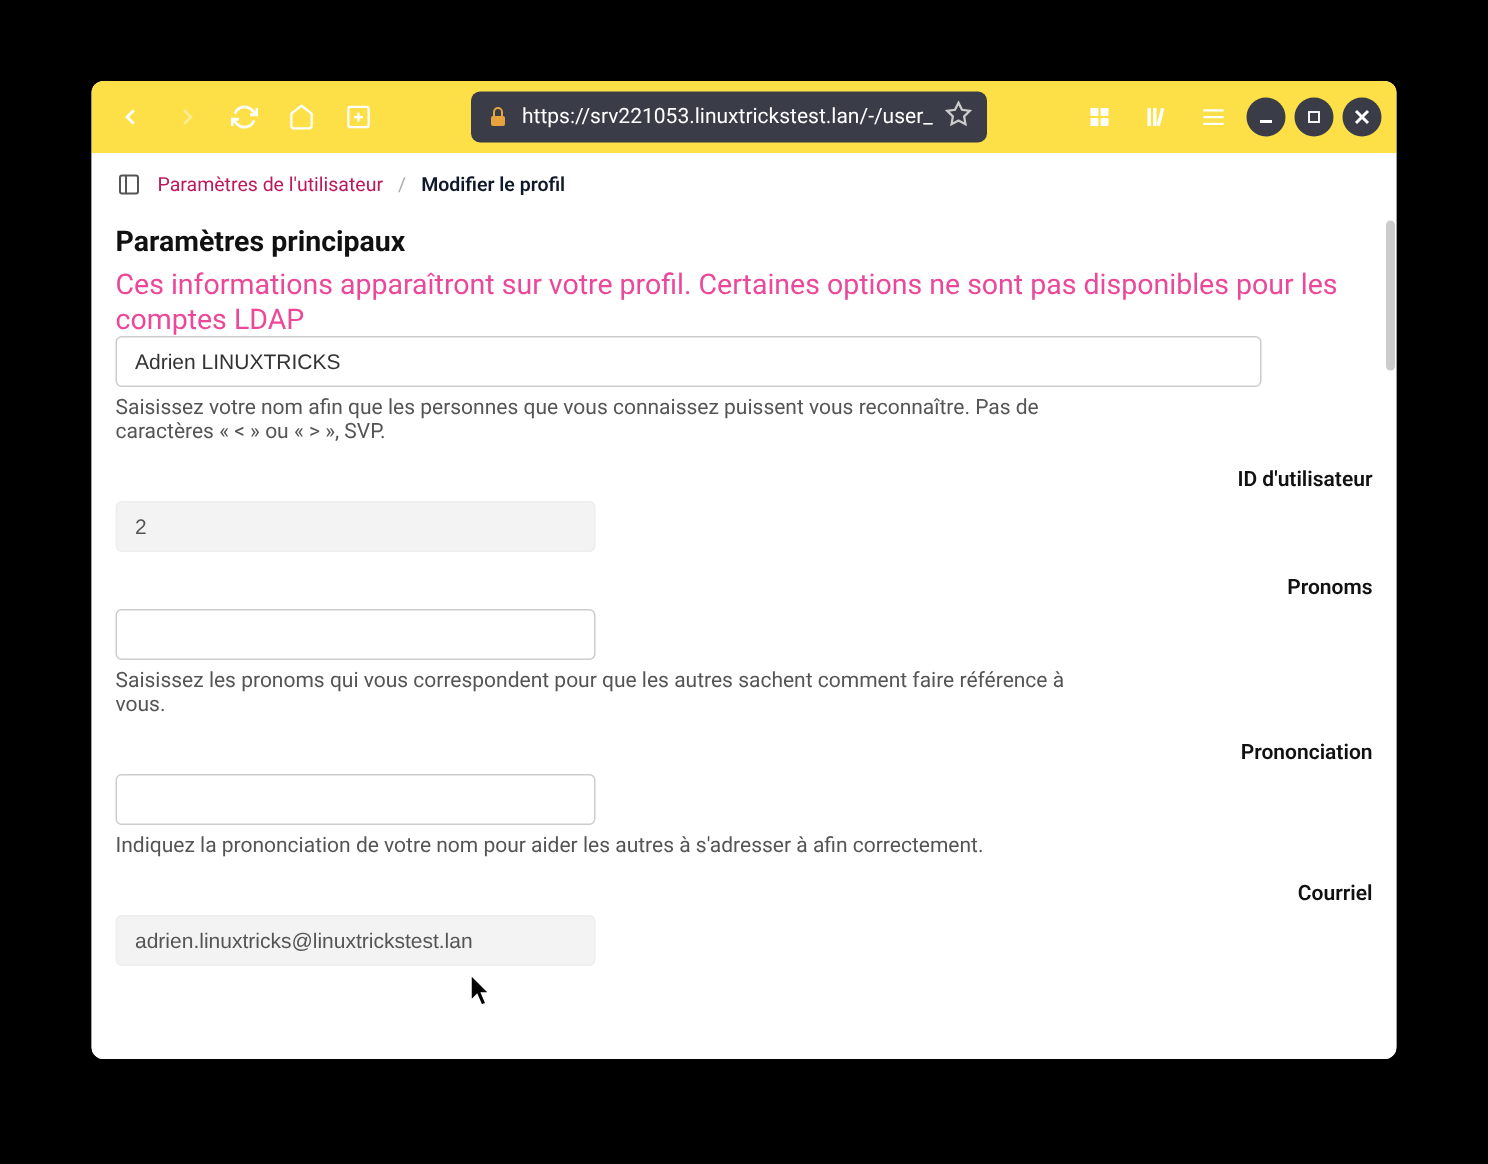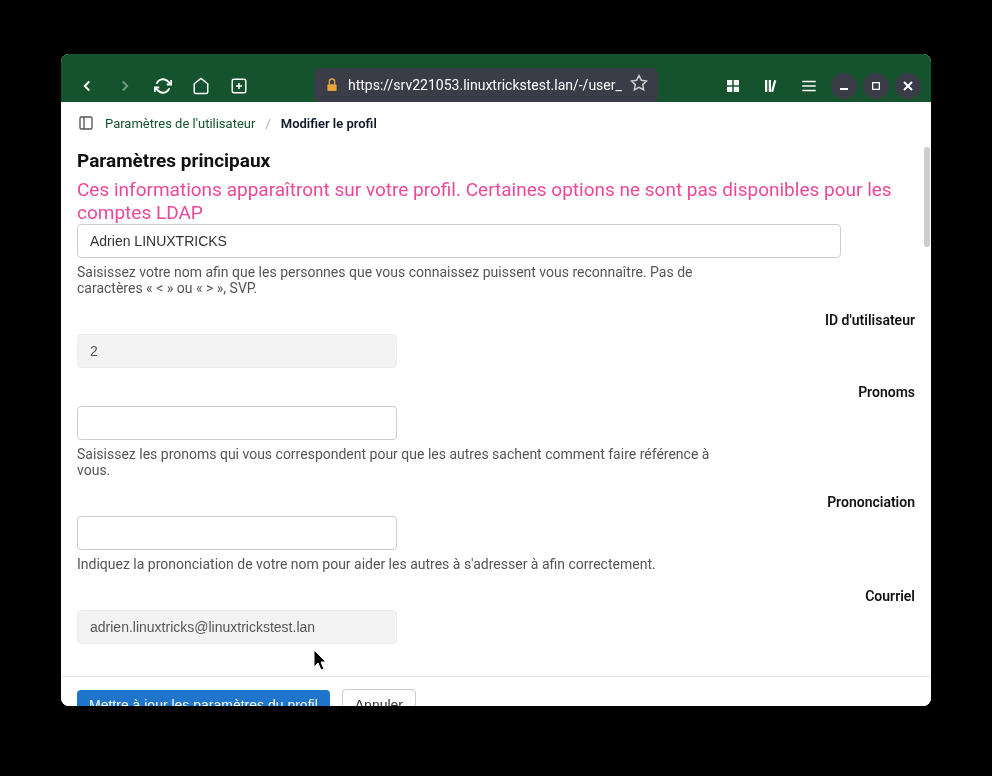--- a/index.html
+++ b/index.html
@@ -21,24 +21,24 @@
       left: 61px;
       width: 870px;
       height: 652px;
       background: #fff;
       border-radius: 8px;
       overflow: hidden;
       display: flex;
       flex-direction: column;
     }
     .titlebar {
-      background: #14532d;
+      background: #fde047;
       height: 48px;
       display: flex;
-      align-items: flex-end;
+      align-items: center;
       padding: 0 10px;
       gap: 6px;
     }
     .nav-btn {
       width: 32px;
       height: 32px;
       display: flex;
       align-items: center;
       justify-content: center;
       border-radius: 4px;
@@ -106,21 +106,21 @@
       border-bottom: 1px solid transparent;
     }
     .sidebar-toggle {
       width: 18px;
       height: 18px;
       display: flex;
       align-items: center;
       justify-content: center;
     }
     .breadcrumb-link {
-      color: #14532d;
+      color: #be185d;
       font-size: 13px;
       text-decoration: none;
     }
     .breadcrumb-sep {
       color: #aaa;
       font-size: 13px;
     }
     .breadcrumb-current {
       color: #0f172a;
       font-size: 13px;
@@ -365,24 +365,20 @@
         <input type="text" class="form-input small" value="" style="">
         <p class="form-help">Indiquez la prononciation de votre nom pour aider les autres à s'adresser à afin correctement.</p>
       </div>
 
       <div class="form-group">
         <label class="form-label">Courriel</label>
         <input type="text" class="form-input readonly" readonly="" value="adrien.linuxtricks@linuxtrickstest.lan" style="">
       </div>
     </div>
 
-    <div class="footer-bar">
-      <button class="btn-primary">Mettre à jour les paramètres du profil</button>
-      <button class="btn-secondary">Annuler</button>
-    </div>
 
     <div class="scrollbar-track">
       <div class="scrollbar-thumb"></div>
     </div>
   </div>
 </div>
 
 <svg class="cursor" width="18" height="24" viewBox="0 0 18 24">
   <path d="M0 0 L0 17 L4 13 L7 20 L10 19 L7 12 L12 12 Z" fill="#000" stroke="#fff" stroke-width="1"></path>
 </svg>

